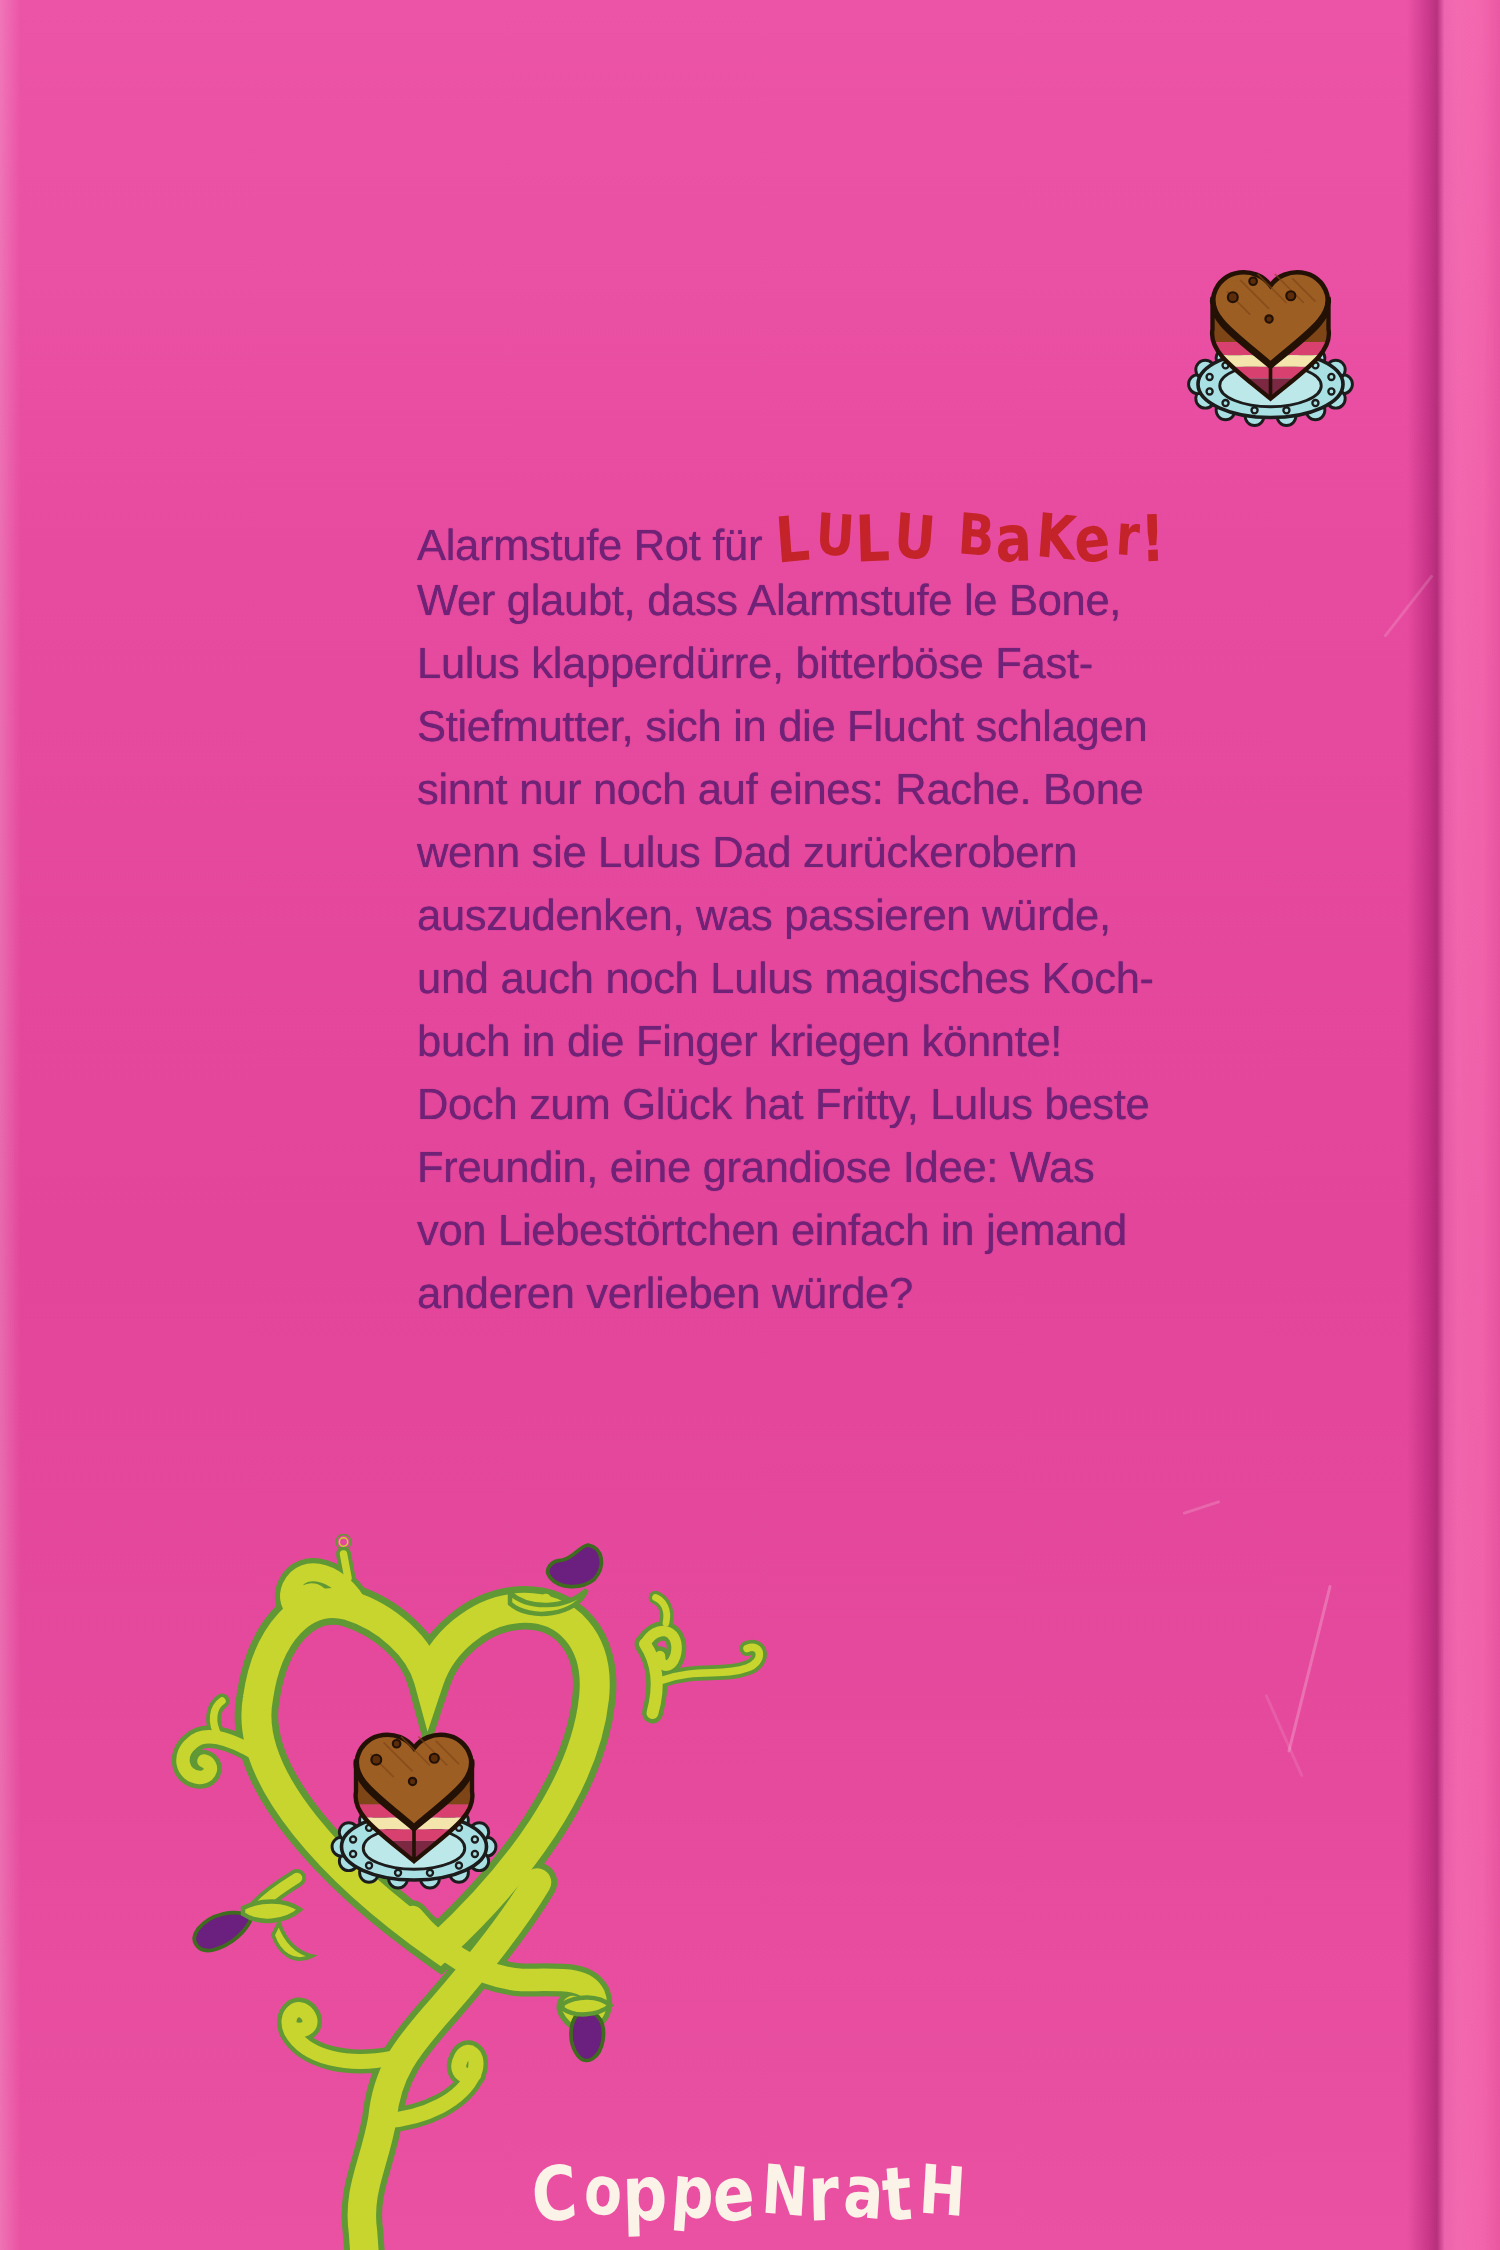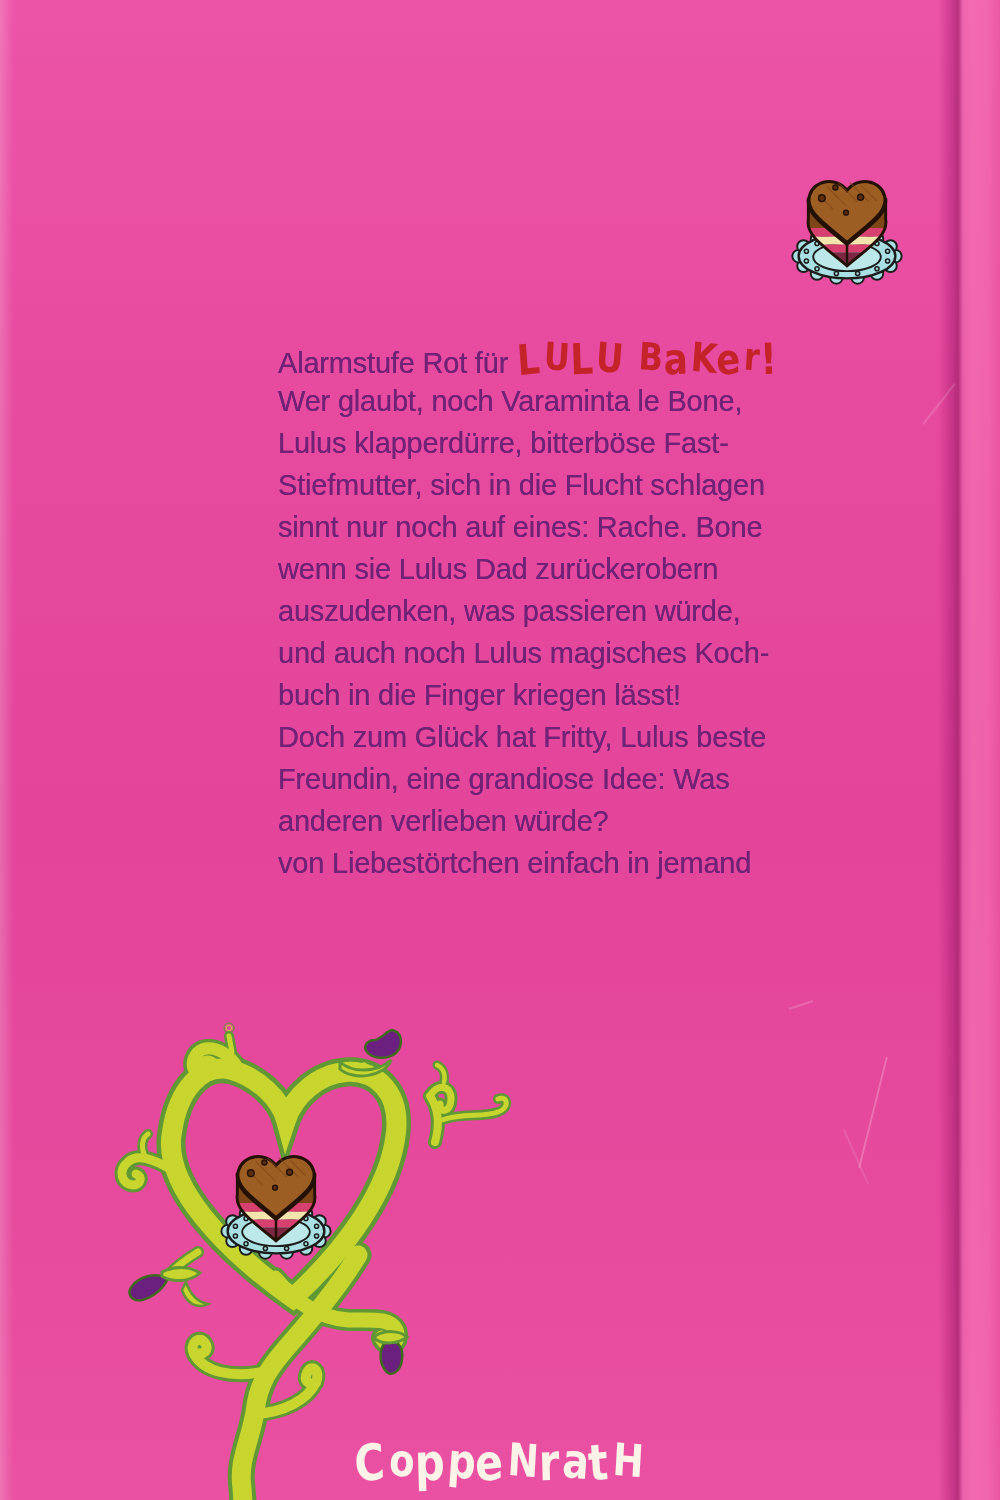--- a/index.html
+++ b/index.html
@@ -148,32 +148,32 @@
   <div class="scratch s3"></div>
   <div class="scratch s4"></div>
 
   <svg class="cake-top" viewBox="0 0 120 120">
     <use href="#cake"></use>
   </svg>
 
   <div class="blurb">
     <div class="line"><span>Alarmstufe Rot für</span><span class="series-wrap"><span class="series playful"><span>L</span><span>U</span><span>L</span><span>U</span><span>&nbsp;</span><span>B</span><span>a</span><span>K</span><span>e</span><span>r</span><span>!</span></span></span>
     </div>
-    <div class="line">Wer glaubt, noch Varaminta le Bone,</div>
+    <div class="line">Wer glaubt, dass Alarmstufe le Bone,</div>
     <div class="line">Lulus klapperdürre, bitterböse Fast-</div>
     <div class="line">Stiefmutter, sich in die Flucht schlagen</div>
     <div class="line">sinnt nur noch auf eines: Rache. Bone</div>
     <div class="line">wenn sie Lulus Dad zurückerobern</div>
     <div class="line">auszudenken, was passieren würde,</div>
     <div class="line">und auch noch Lulus magisches Koch-</div>
-    <div class="line">buch in die Finger kriegen lässt!</div>
+    <div class="line">buch in die Finger kriegen könnte!</div>
     <div class="line">Doch zum Glück hat Fritty, Lulus beste</div>
     <div class="line">Freundin, eine grandiose Idee:  Was</div>
+    <div class="line">von Liebestörtchen einfach in jemand</div>
     <div class="line">anderen verlieben würde?</div>
-    <div class="line">von Liebestörtchen einfach in jemand</div>
   </div>
 
   <svg class="vine" viewBox="0 0 440 480">
     <defs>
       <path id="v-heart" d="M203,278 C135,230 72,165 82,112 C88,70 112,42 142,50 C168,58 190,78 196,100 C204,76 228,54 256,52 C288,50 310,74 306,112 C300,170 255,230 203,278 Z"></path>
       <path id="v-spiral" d="M150,52 C138,28 112,20 104,38 C98,52 114,62 122,52 C128,44 118,38 112,44"></path>
       <path id="v-stub" d="M142,32 L139,16"></path>
       <path id="v-stem" d="M268,235 C250,265 225,295 205,318 C180,346 168,362 165,392 C160,422 148,440 152,468 L153,482"></path>
       <path id="v-crosscurl" d="M185,258 C205,282 230,298 258,300 C284,300 300,298 306,310 C311,322 298,330 292,318"></path>
       <path id="v-stemcurl-l" d="M172,352 C142,358 114,352 104,334 C99,323 109,315 115,323 C120,330 113,335 107,333"></path>

